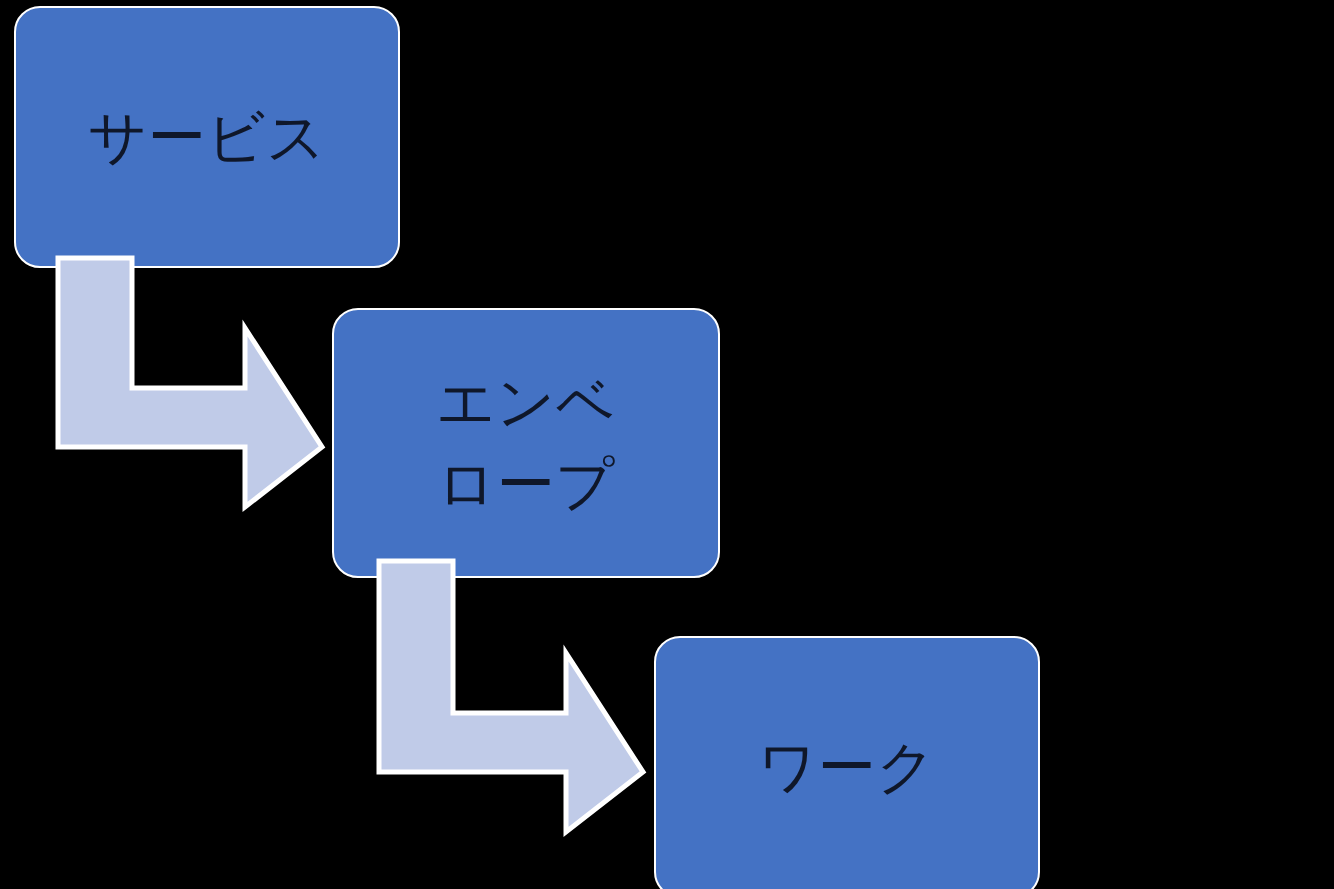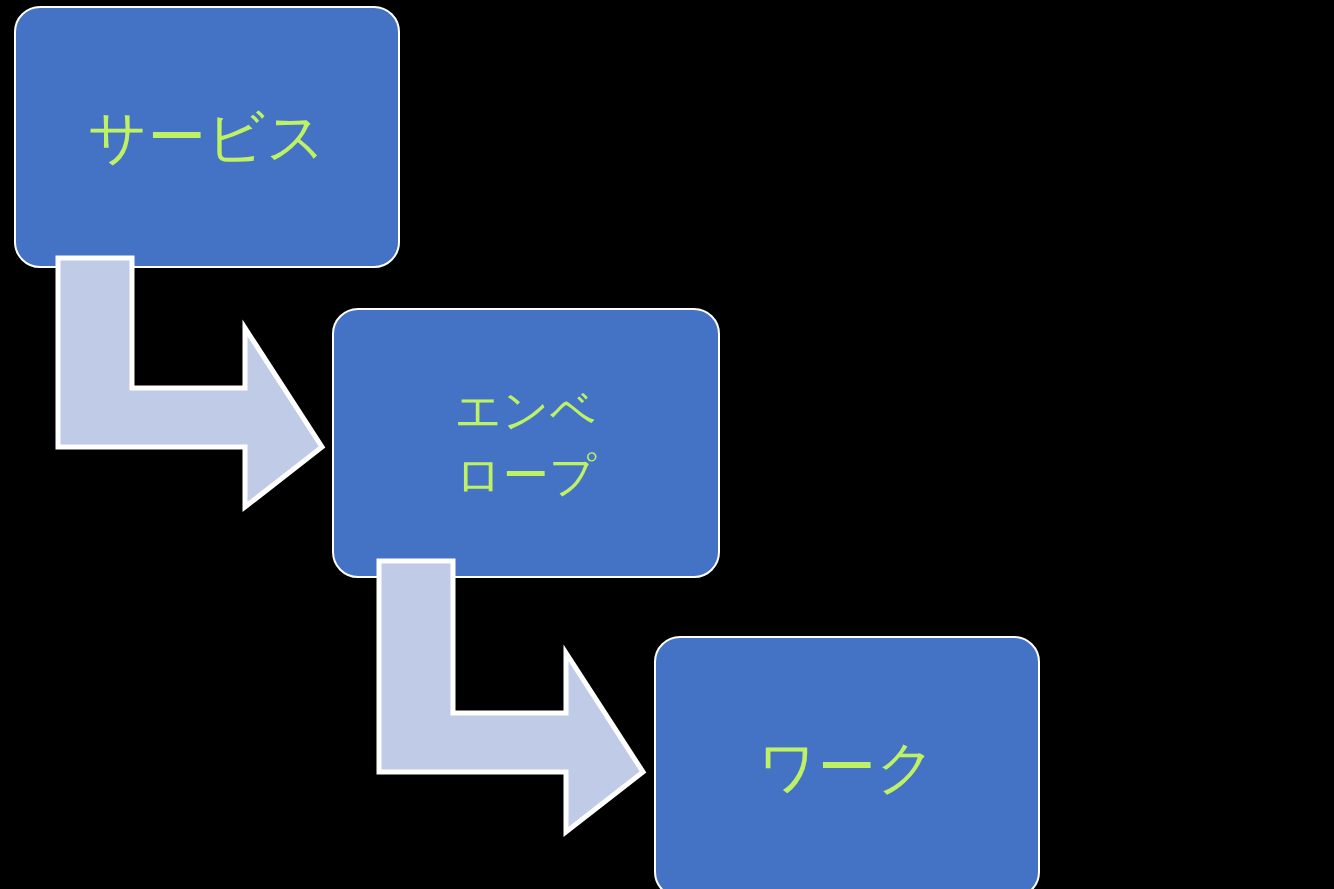--- a/index.html
+++ b/index.html
@@ -18,38 +18,38 @@
   .node-box {
     position: absolute;
     box-sizing: border-box;
     background: #4472C4;
     border: 2px solid #FFFFFF;
     border-radius: 26px;
     display: flex;
     align-items: center;
     justify-content: center;
     text-align: center;
-    color: #bef264;
+    color: #0f172a;
     line-height: 1.42;
     letter-spacing: 0.5px;
     user-select: none;
   }
   #box-service {
     left: 14px;
     top: 6px;
     width: 386px;
     height: 262px;
     font-size: 58px;
   }
   #box-envelope {
     left: 332px;
     top: 308px;
     width: 388px;
     height: 270px;
-    font-size: 46px;
+    font-size: 58px;
     padding: 0 26px;
   }
   #box-envelope .label {
     max-width: 190px;
   }
   #box-work {
     left: 654px;
     top: 636px;
     width: 386px;
     height: 262px;

